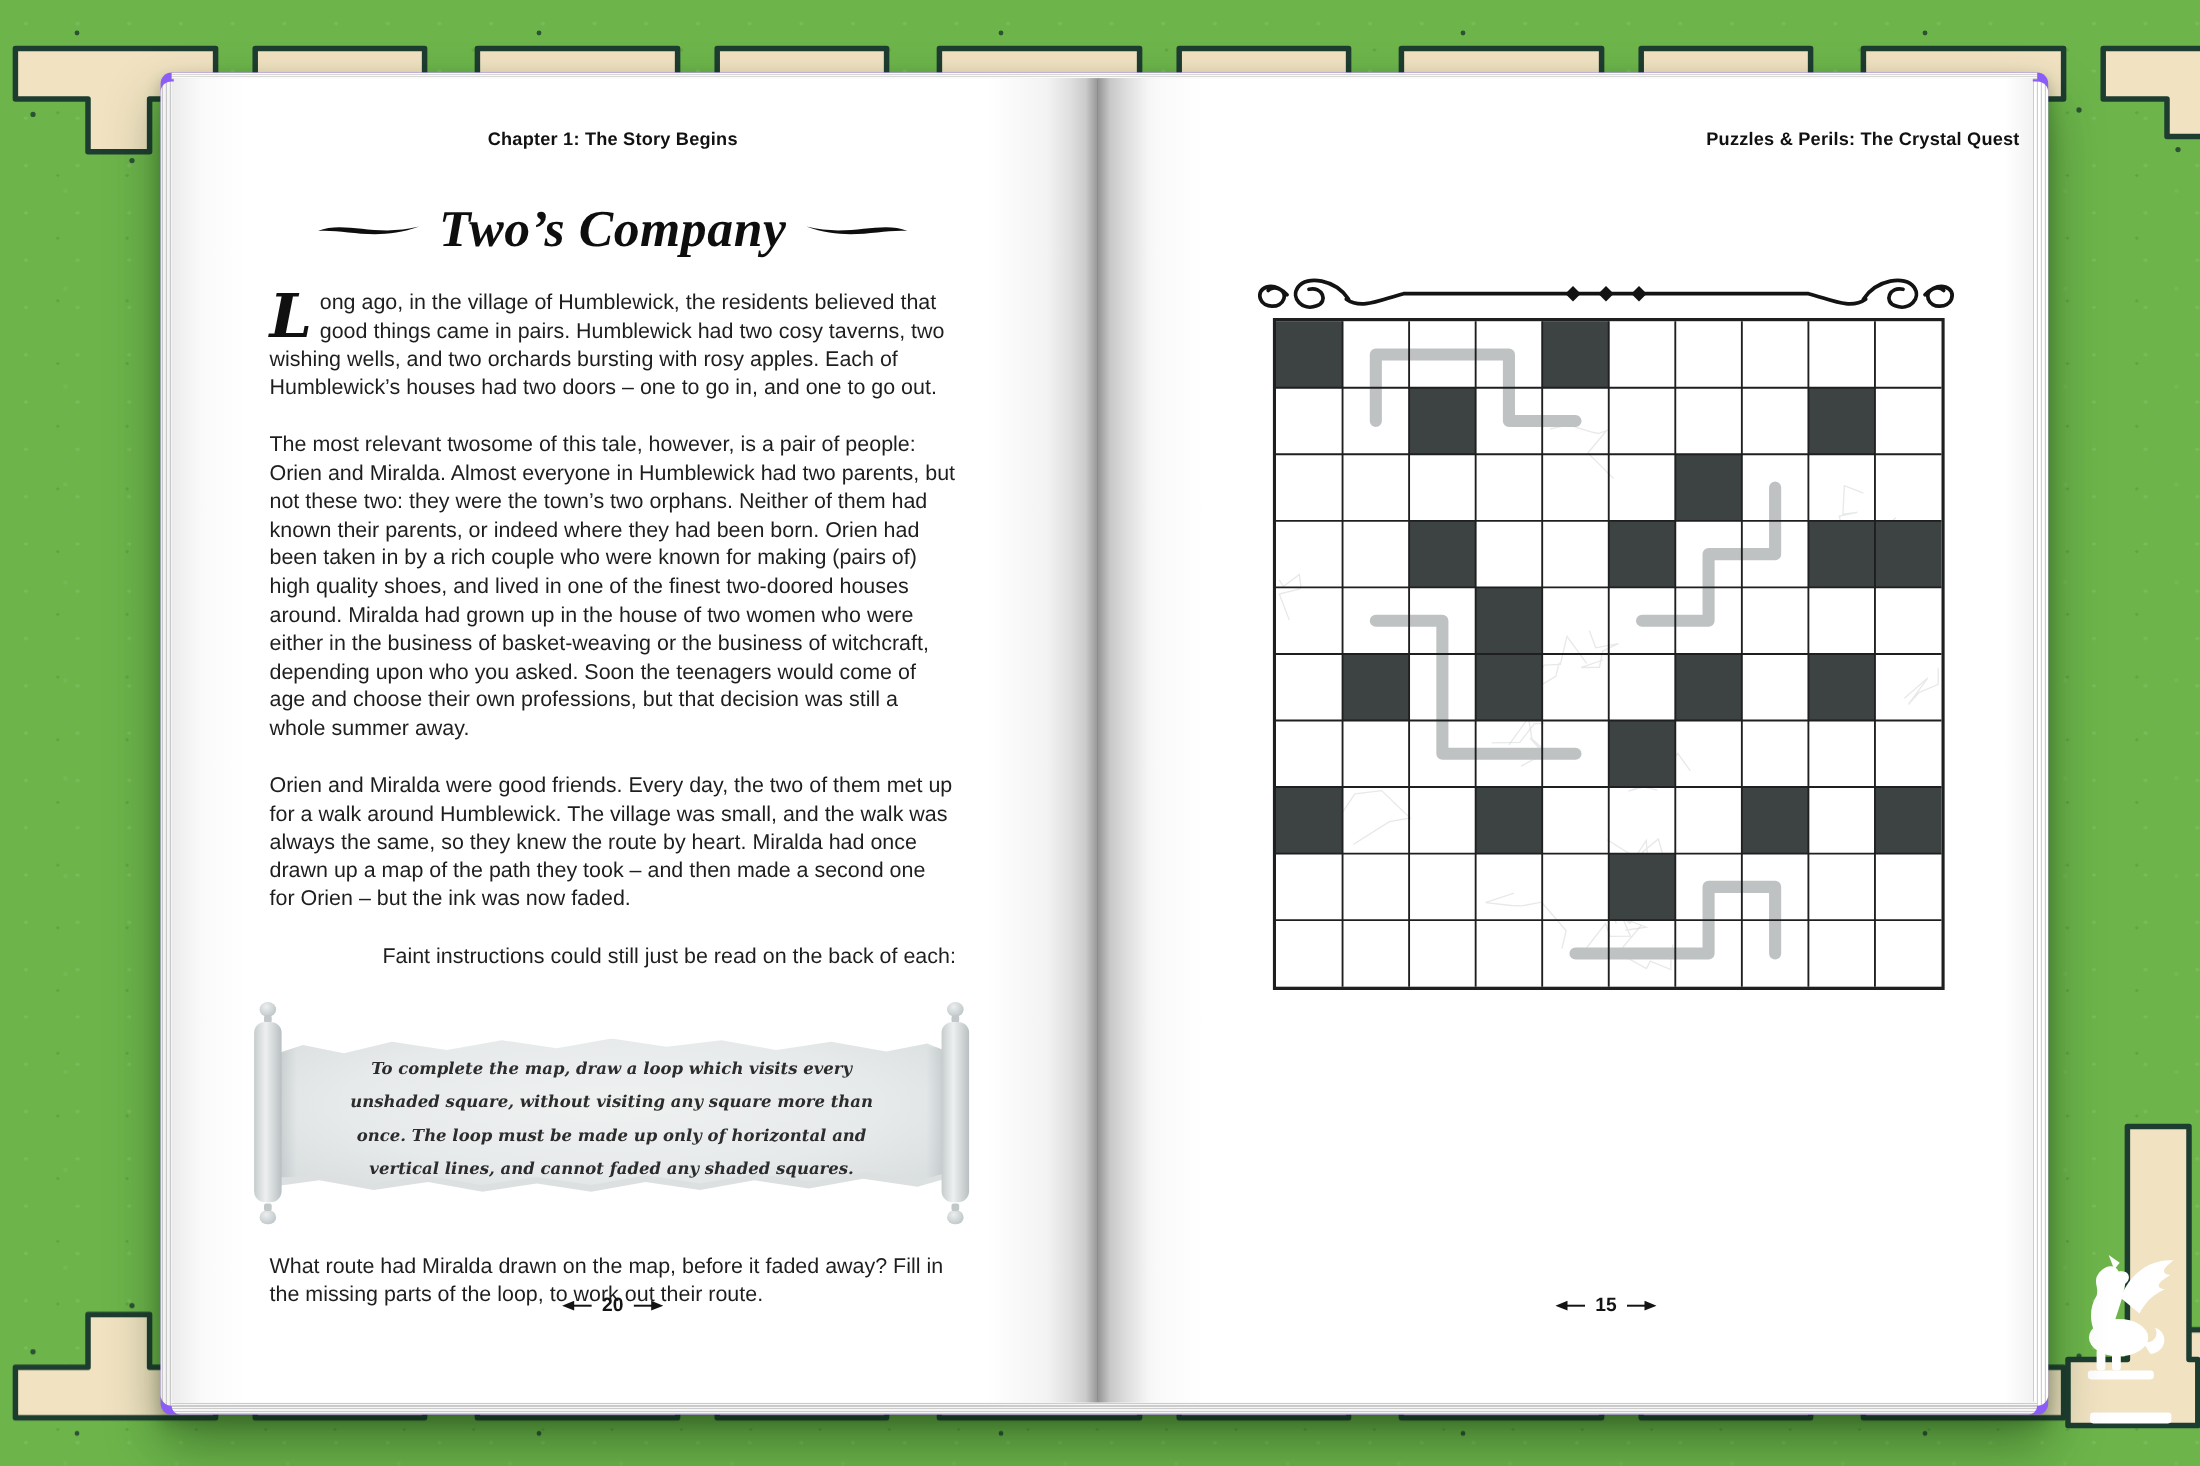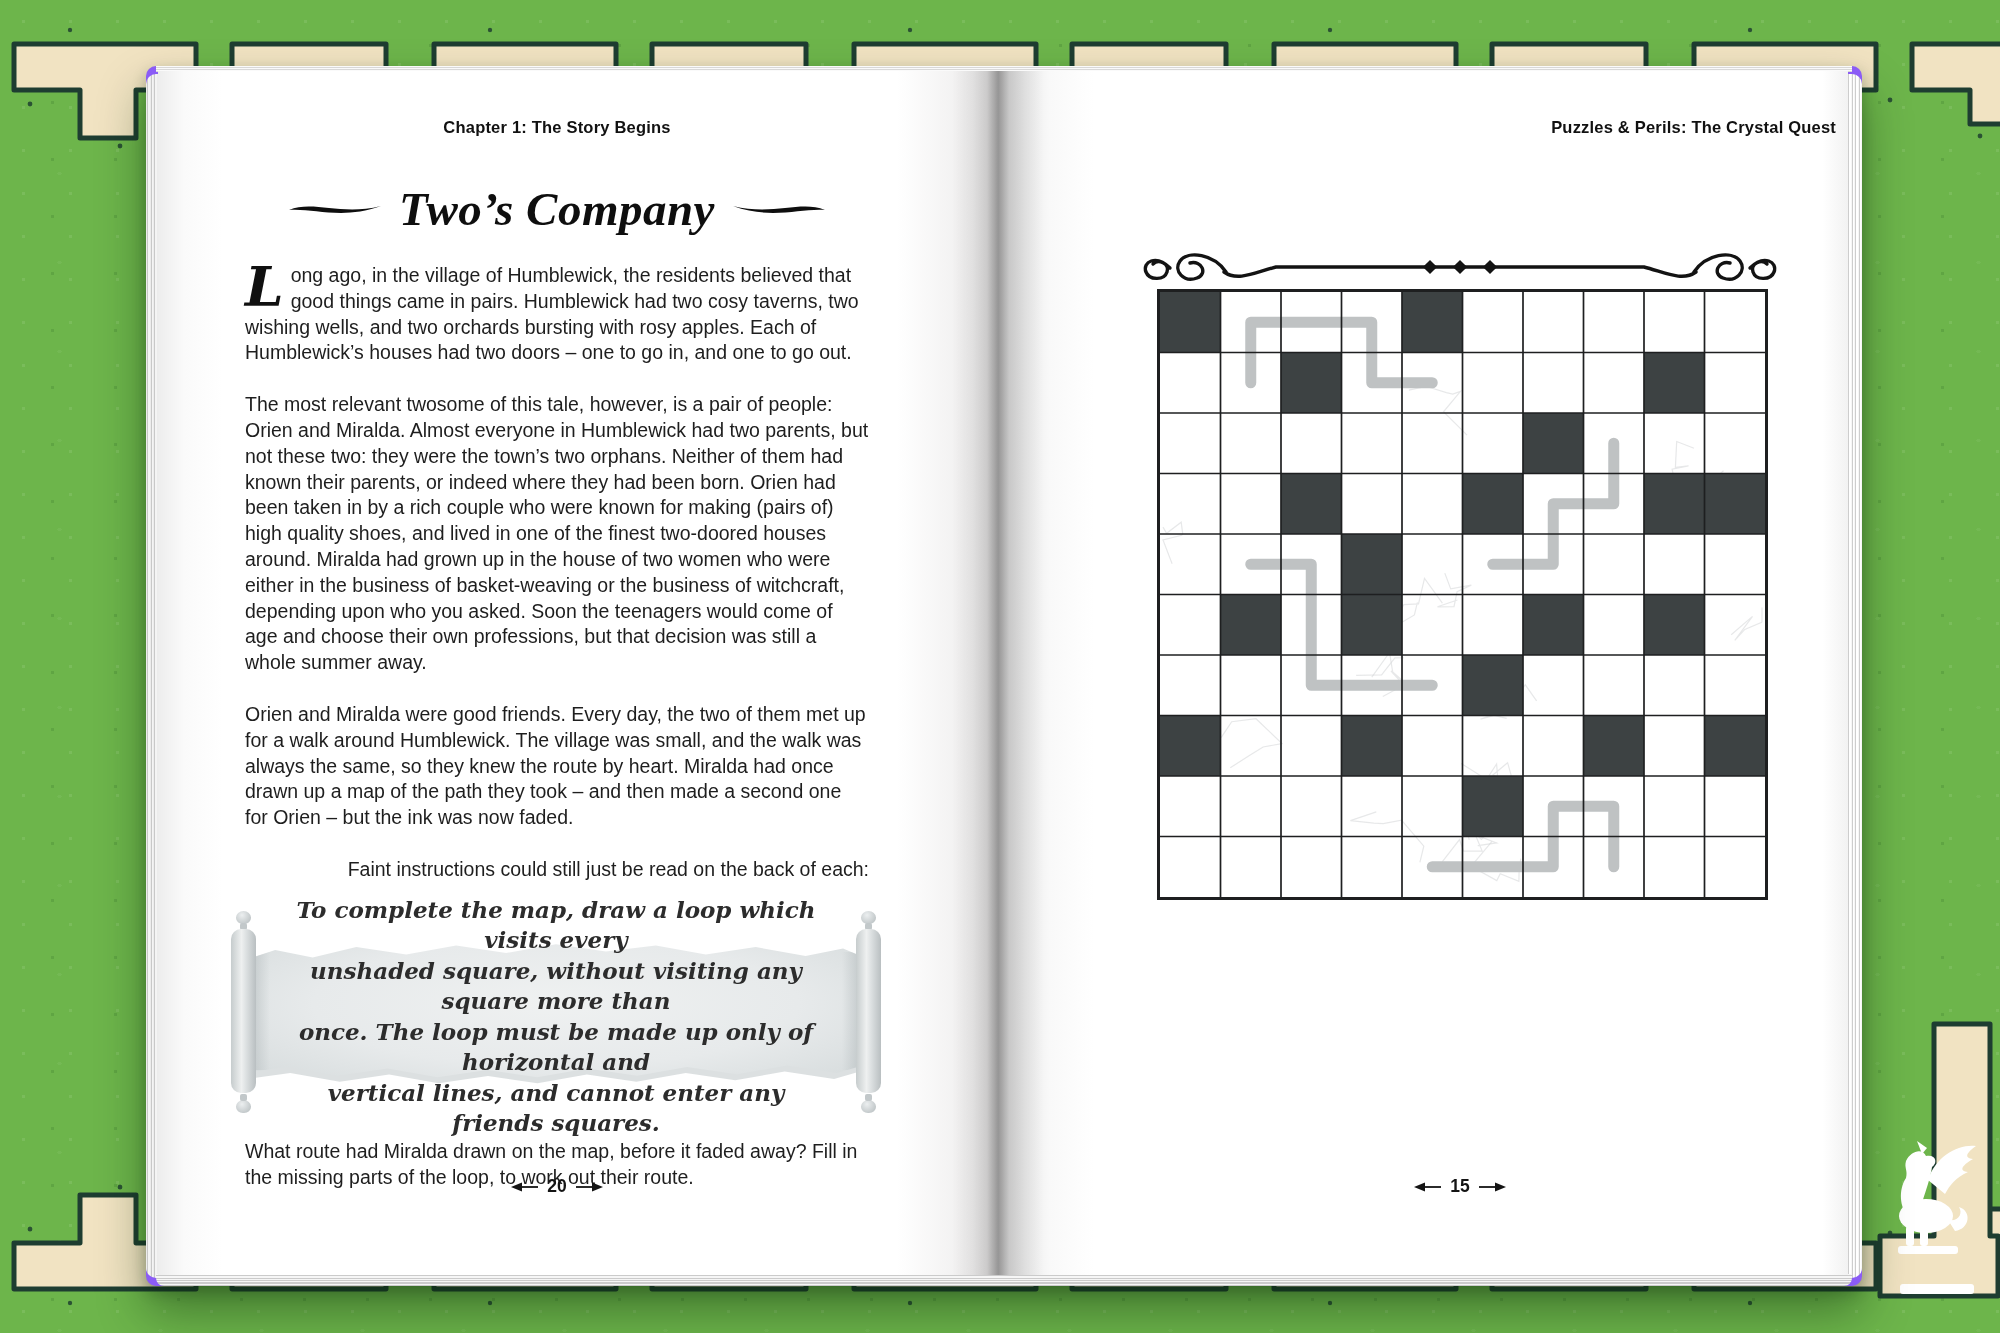--- a/index.html
+++ b/index.html
@@ -60,21 +60,21 @@
   .parchment-shadow{position:absolute;left:16px;right:16px;top:30px;bottom:20px;background:#bfc6c8;opacity:.55;
     clip-path:polygon(0 16%,5% 9%,11% 14%,18% 7%,26% 12%,34% 6%,42% 11%,50% 5%,58% 10%,66% 6%,74% 12%,82% 7%,90% 13%,96% 8%,100% 15%,100% 86%,95% 92%,87% 87%,79% 93%,71% 88%,63% 94%,55% 89%,47% 95%,39% 90%,31% 95%,23% 89%,15% 94%,7% 88%,0 92%);}
   .parchment{position:absolute;left:13px;right:13px;top:24px;bottom:26px;
     background:radial-gradient(ellipse at 50% 45%, #eff1f1 0%, #e7eaeb 55%, #d9dedf 88%, #ccd2d4 100%);
     clip-path:polygon(0 16%,5% 9%,11% 14%,18% 7%,26% 12%,34% 6%,42% 11%,50% 5%,58% 10%,66% 6%,74% 12%,82% 7%,90% 13%,96% 8%,100% 15%,100% 86%,95% 92%,87% 87%,79% 93%,71% 88%,63% 94%,55% 89%,47% 95%,39% 90%,31% 95%,23% 89%,15% 94%,7% 88%,0 92%);}
   .parch-fold{position:absolute;top:10%;bottom:10%;width:26px;background:linear-gradient(90deg,#b8bfc1,rgba(190,197,199,0));}
   .parch-fold.rf{right:0;transform:scaleX(-1);}
   .scroll-text{position:absolute;left:60px;right:60px;top:40px;bottom:30px;
     display:flex;flex-direction:column;justify-content:center;text-align:center;
     font-family:"DejaVu Serif",serif;font-style:italic;font-weight:bold;
-    font-size:23px;line-height:30.5px;color:#2c2c2c;}
+    font-size:15px;line-height:30.5px;color:#2c2c2c;}
   .question-p{margin:0;font-size:19.5px;line-height:25.8px;color:#1e1e1e;}
   .page-marker{position:absolute;top:1110px;display:flex;align-items:center;justify-content:center;gap:9px;
     font-size:17.5px;font-weight:bold;color:#141414;}
   .pm-left{left:99px;width:624px;}
   .pm-right{left:996px;width:636px;}
 
   
   .right-head{position:absolute;left:990px;top:52px;width:700px;text-align:right;
     font-size:16.5px;font-weight:600;letter-spacing:.2px;color:#111;}
   .flourish{position:absolute;left:994px;top:176px;width:640px;height:52px;}
@@ -163,21 +163,21 @@
       <div class="parchment">
         <div class="parch-fold" style="left:0;"></div>
         <div class="parch-fold rf"></div>
       </div>
       <div class="roller roller-left"></div>
       <div class="roller roller-right"></div>
       <div class="scroll-text">
         <div>To complete the map, draw a loop which visits every</div>
         <div>unshaded square, without visiting any square more than</div>
         <div>once. The loop must be made up only of horizontal and</div>
-        <div>vertical lines, and cannot enter any friends squares.</div>
+        <div>vertical lines, and cannot faded any shaded squares.</div>
       </div>
     </div>
 
     <p class="question-p">What route had Miralda drawn on the map, before it faded away? Fill in the missing parts of the loop, to work out their route.</p>
   </div>
 
   <div class="page-marker pm-left">
     <svg width="27" height="10" viewBox="0 0 27 10">
       <polygon points="0,5 11,0.6 11,9.4" fill="#141414"></polygon>
         <rect x="10" y="4.1" width="17" height="1.8" fill="#141414"></rect>

